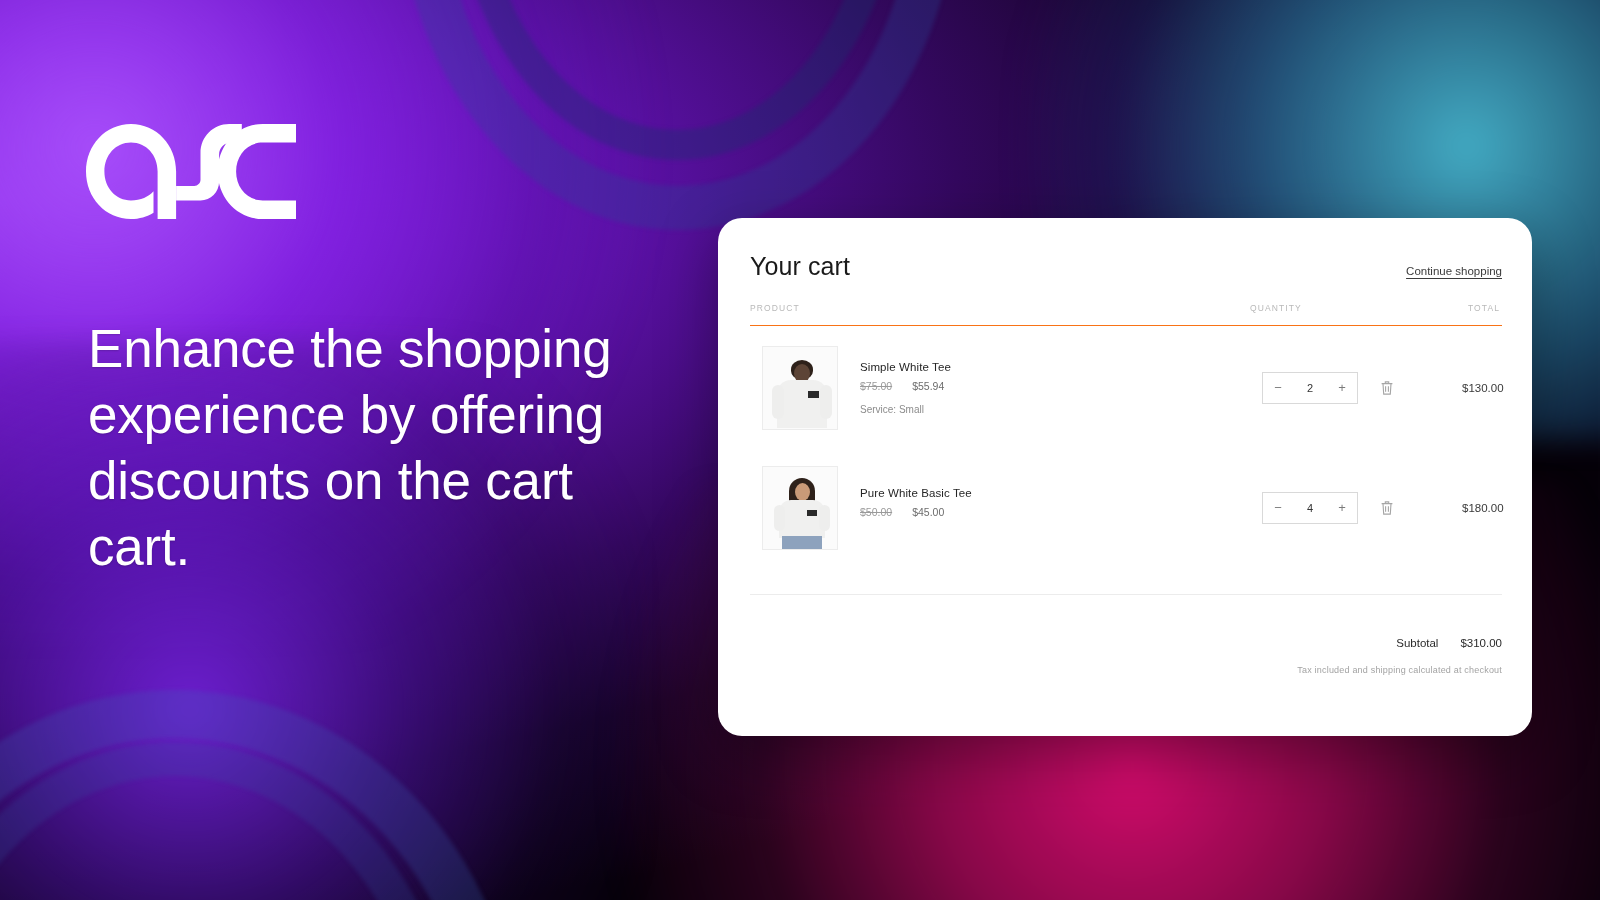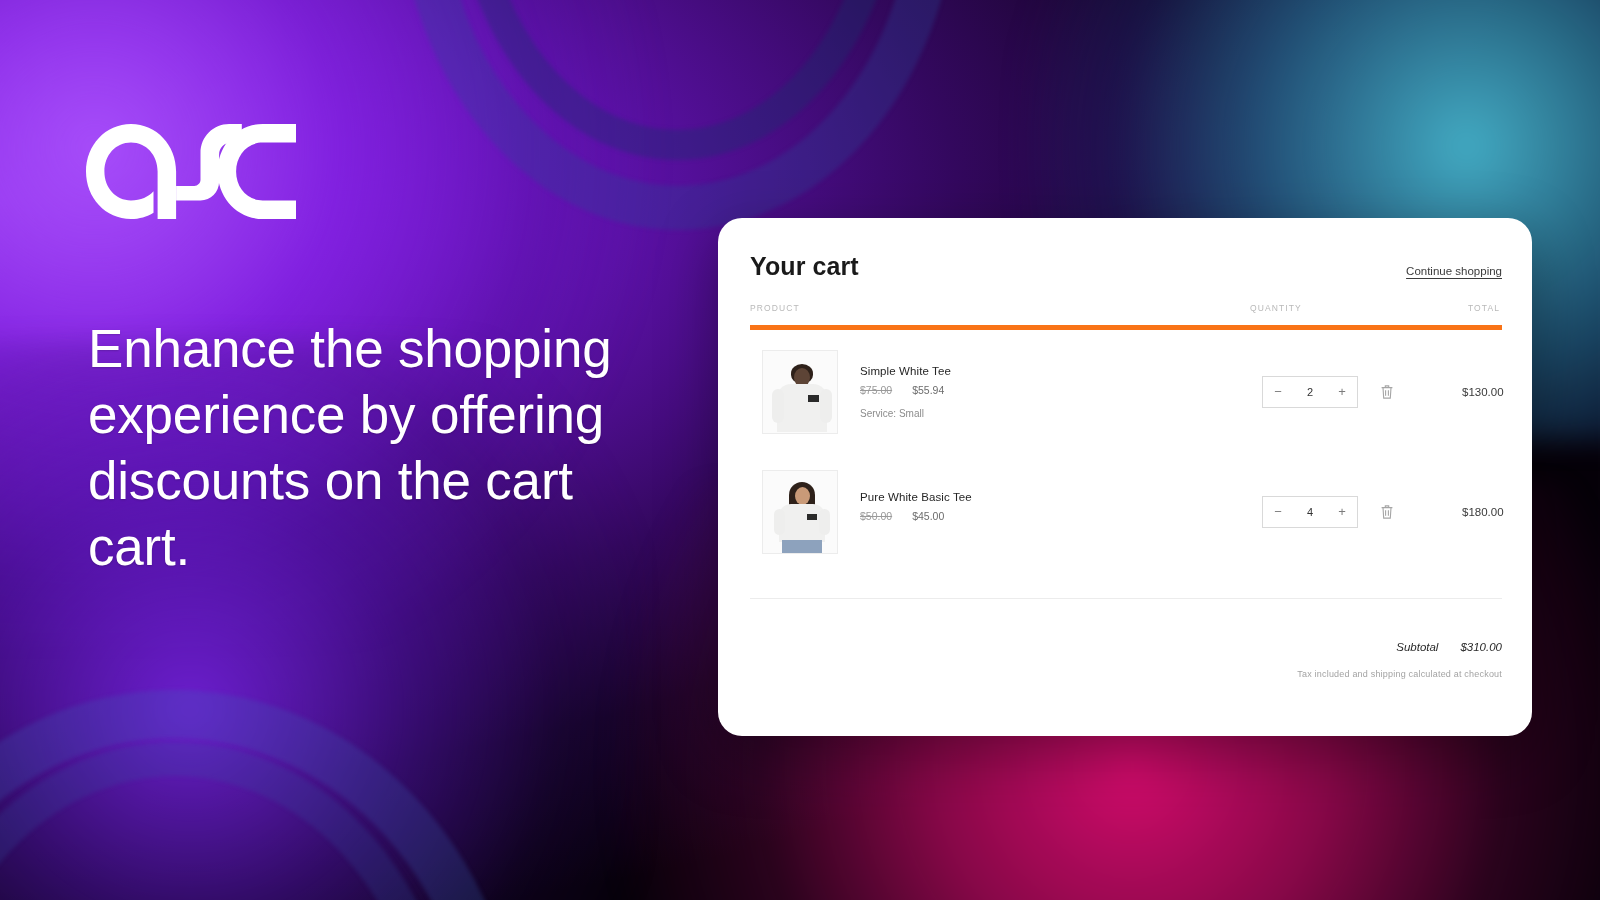--- a/index.html
+++ b/index.html
@@ -62,30 +62,30 @@
 
   
   .cart-card {
     position: absolute; left: 718px; top: 218px; width: 814px; height: 518px;
     background: #ffffff;
     border-radius: 24px;
     box-shadow: 0 18px 60px rgba(0,0,0,0.35);
     padding: 34px 30px 0 32px;
   }
   .cart-head { display: flex; align-items: baseline; justify-content: space-between; }
-  .cart-title { font-size: 25px; color: #1a1a1a; font-weight: 700; letter-spacing: 0.1px; }
+  .cart-title { font-size: 25px; color: #1a1a1a; font-weight: 400; letter-spacing: 0.1px; }
   .continue-link {
     font-size: 11.5px; color: #3b3b3b; text-decoration: underline;
     text-underline-offset: 3px; cursor: pointer;
   }
 
   .table-head {
     display: flex; align-items: center;
     margin-top: 22px; padding-bottom: 12px;
-    border-bottom: 5px solid #f97316;
+    border-bottom: 1px solid #f97316;
     font-size: 8.5px; letter-spacing: 1.1px; color: #b9b9b9; text-transform: uppercase;
   }
   .col-product { flex: 0 0 500px; }
   .col-qty { flex: 0 0 200px; }
   .col-total { flex: 1; text-align: right; padding-right: 2px; }
 
   .cart-row { display: flex; align-items: center; padding: 20px 12px 18px; }
   .cart-row + .cart-row { padding-top: 18px; }
   .row-product { flex: 0 0 500px; display: flex; align-items: center; gap: 22px; }
 
@@ -117,21 +117,21 @@
     cursor: pointer; line-height: 30px; user-select: none;
   }
   .step-val { flex: 1; text-align: center; font-size: 11px; color: #333; }
   .trash { width: 14px; height: 16px; cursor: pointer; opacity: 0.62; }
 
   .row-total { flex: 1; text-align: right; font-size: 11.5px; color: #3a3a3a; padding-right: 2px; }
 
   .divider { border-top: 1px solid #ececec; margin-top: 26px; }
 
   .totals { text-align: right; margin-top: 42px; }
-  .subtotal-line { font-size: 11.5px; color: #2b2b2b; font-style: italic; }
+  .subtotal-line { font-size: 11.5px; color: #2b2b2b; }
   .subtotal-label { margin-right: 22px; }
   .subtotal-value { color: #2b2b2b; }
   .tax-note { font-size: 9px; color: #a3a3a3; margin-top: 16px; letter-spacing: 0.2px; }
 
   .checkout-wrap { display: flex; justify-content: flex-end; margin-top: 20px; }
   .checkout-btn {
     width: 242px; height: 32px; background: #151515; color: #ffffff;
     font-size: 11.5px; letter-spacing: 0.2px;
     display: flex; align-items: center; justify-content: center;
     border: none; cursor: pointer; font-family: "Liberation Sans", sans-serif;

